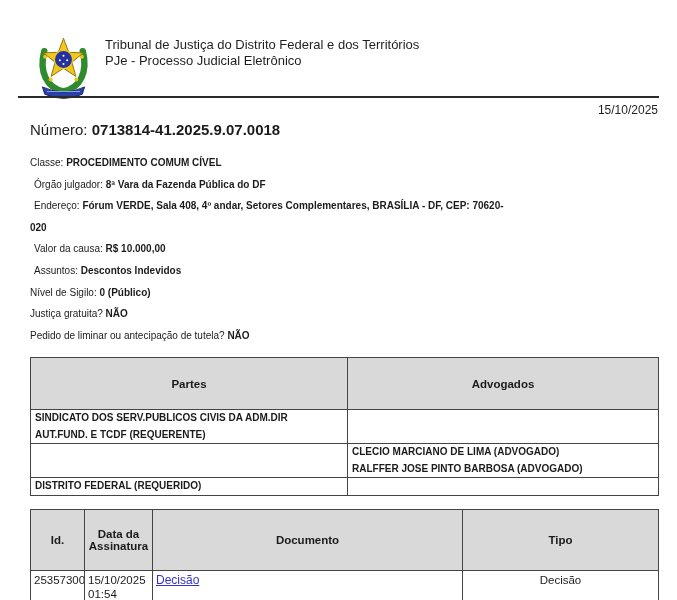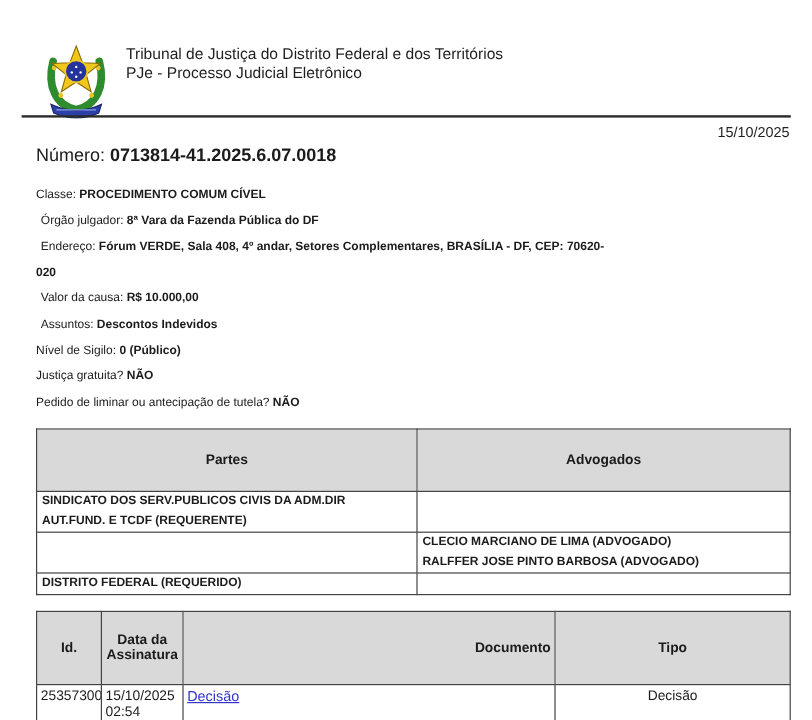--- a/index.html
+++ b/index.html
@@ -26,21 +26,21 @@
   .docs{position:absolute;left:30px;top:509px;width:628px;}
   th,td{border:1px solid #444;overflow:hidden;}
   th{background:#d9d9d9;font-size:11.5px;font-weight:bold;padding:18px 3px;}
   .partes td{font-size:10px;font-weight:bold;line-height:16.5px;padding:0 4px;vertical-align:middle;}
   .partes .hrow th{height:15px;}
   .partes .r2l{height:31px;}
   .partes .r3l{height:34px;}
   .partes .r1l{height:15px;}
   .docs th.title{height:15px;font-size:11.5px;}
   .docs .colhead th{height:24px;vertical-align:middle;margin-top:34px;}
-  .docs th.left{text-align:right;}
+  .docs th.left{text-align:center;}
   .docs td{font-size:11.5px;font-weight:normal;line-height:14px;padding:2px 3px;vertical-align:top;height:28px;}
   .docs td.center{text-align:center;}
   a.doc-link{color:#3333cc;text-decoration:underline;font-size:12px;}
 </style>
 </head>
 <body>
 
 <div class="page">
 
   <div>
@@ -64,21 +64,21 @@
       <div>Tribunal de Justiça do Distrito Federal e dos Territórios</div>
       <div>PJe - Processo Judicial Eletrônico</div>
     </div>
   </div>
 
   <div class="divider"></div>
   <div class="date">15/10/2025</div>
 
   <div class="numero">
     <span>Número:</span>
-    <span class="val">0713814-41.2025.6.07.0018</span>
+    <span class="val">0713814-41.2025.9.07.0018</span>
   </div>
 
   <div class="info">
     <div class="row">
       <span>Classe:</span>
       <span class="val">PROCEDIMENTO COMUM CÍVEL</span>
     </div>
     <div class="row indent">
       <span>Órgão julgador:</span>
       <span class="val">8ª Vara da Fazenda Pública do DF</span>
@@ -158,21 +158,21 @@
         <th>Data da Assinatura</th>
         <th class="left">Documento</th>
         <th>Tipo</th>
       </tr>
     </thead>
     <tbody>
       <tr>
         <td>253573002</td>
         <td>
           <div>15/10/2025</div>
-          <div>02:54</div>
+          <div>01:54</div>
         </td>
         <td>
           <a href="#" class="doc-link">Decisão</a>
         </td>
         <td class="center">Decisão</td>
       </tr>
     </tbody>
   </table>
 
 </div>

